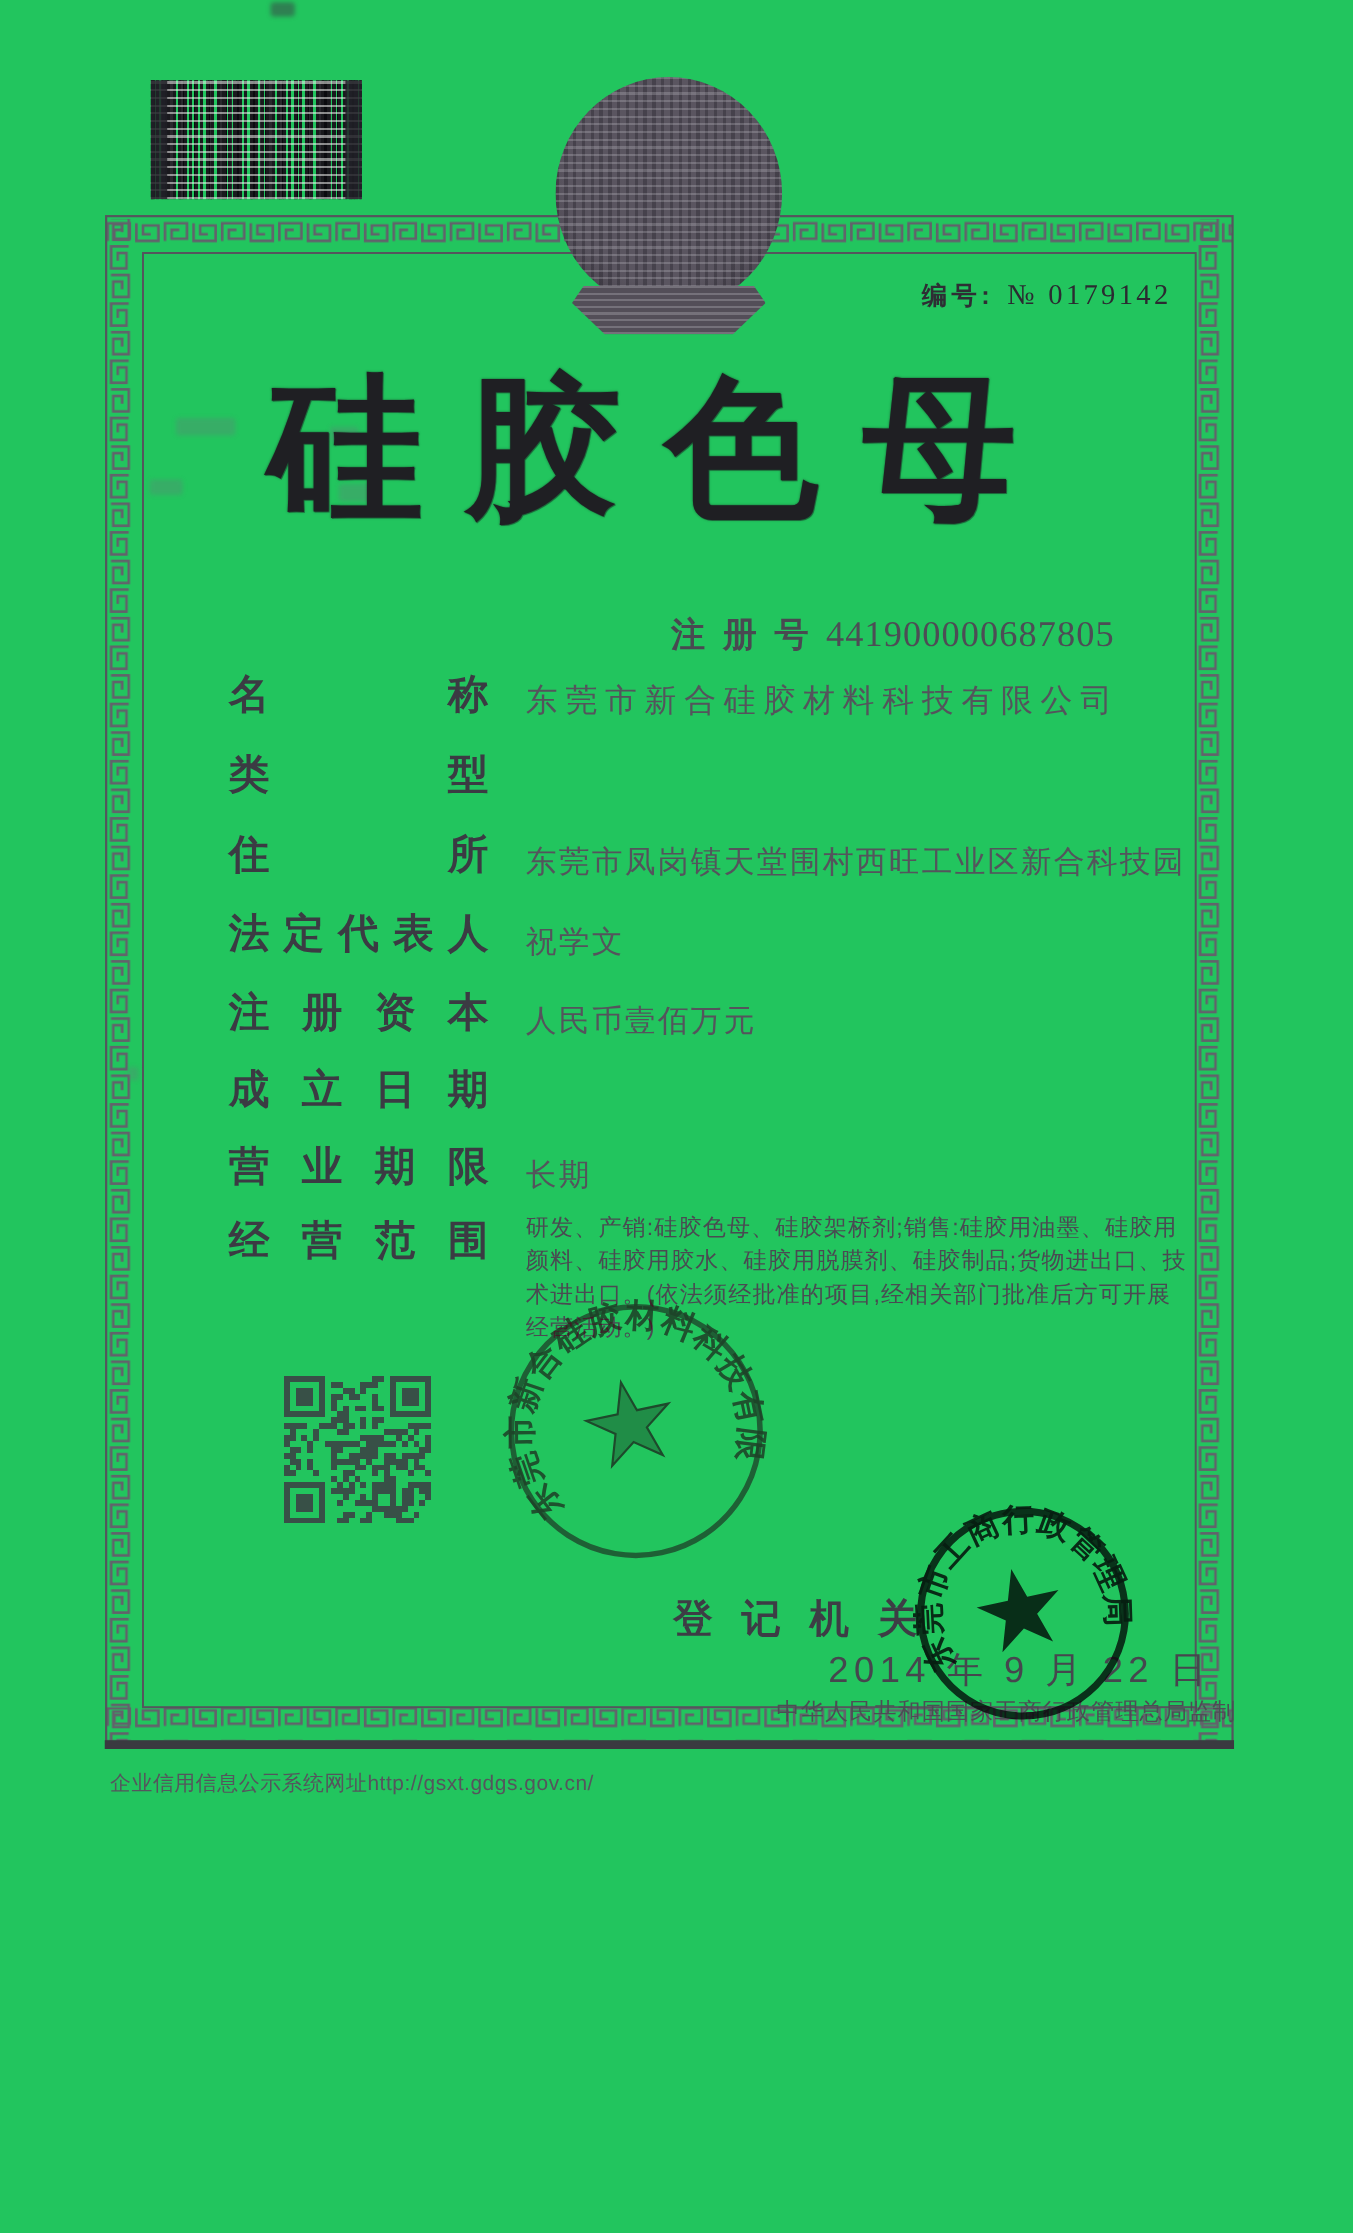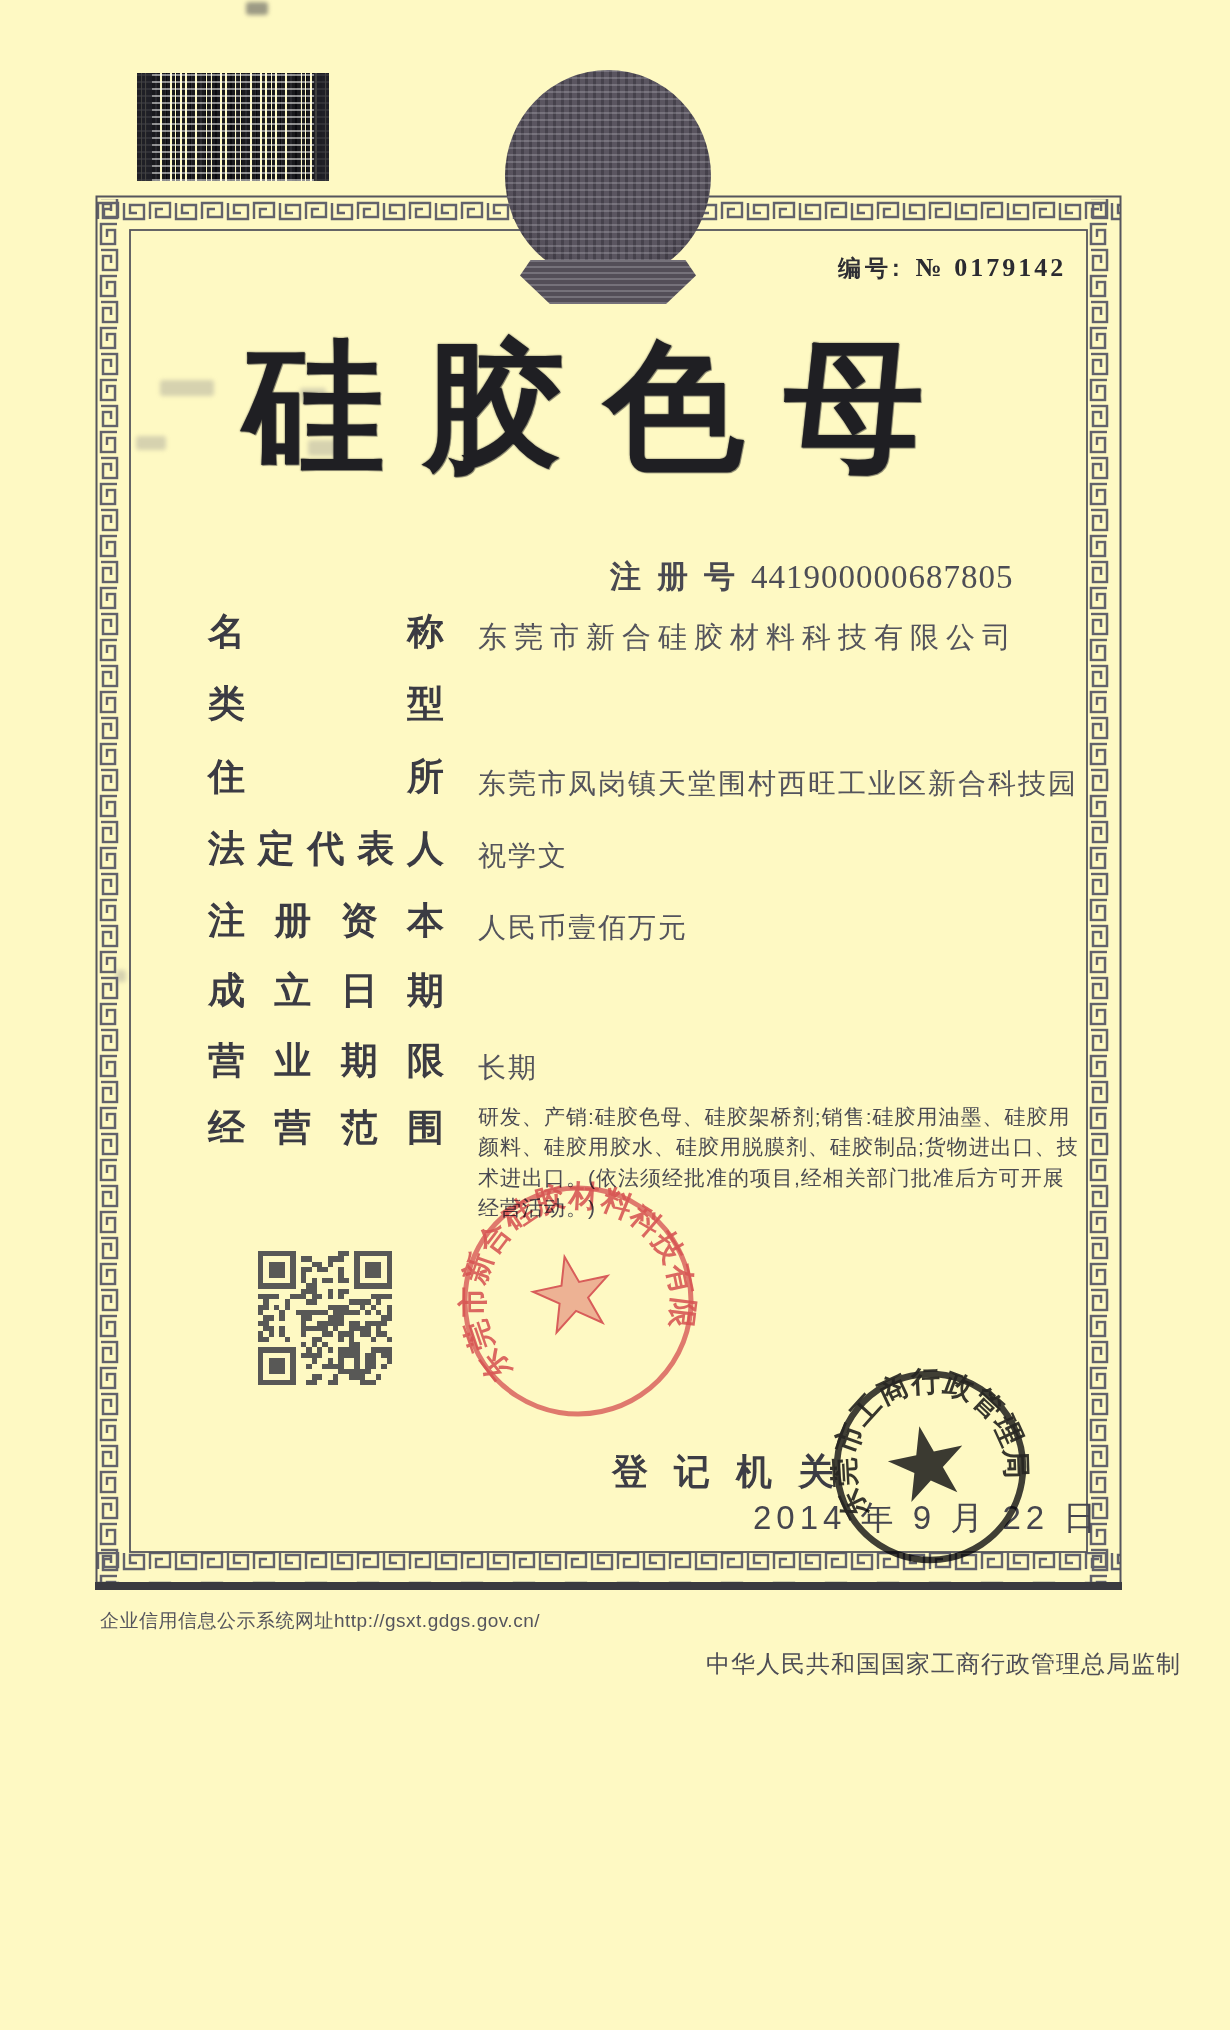--- a/index.html
+++ b/index.html
@@ -1,18 +1,18 @@
 <!DOCTYPE html>
 <html><head>
 <meta charset="utf-8">
 <style>
   html,body{margin:0;padding:0;background:#ffffff;}
   .doc{
     position:relative;width:1230px;height:2030px;overflow:hidden;
-    background:#fef9c3;
+    background:#22c55e;
     font-family:"Liberation Sans",sans-serif;
     color:#3a3a42;
   }
   
   .barcode{
     position:absolute;left:137px;top:73px;width:192px;height:108px;
     background:
       repeating-linear-gradient(0deg, rgba(252,252,250,.5) 0 2px, rgba(252,252,250,0) 2px 7px),
       repeating-linear-gradient(90deg,#1e1e22 0 3px, rgba(0,0,0,0) 3px 5px),
       repeating-linear-gradient(90deg,#2c2c31 0 2px, rgba(0,0,0,0) 2px 9px),
@@ -37,21 +37,21 @@
       repeating-linear-gradient(0deg, rgba(238,238,244,.22) 0 2px, rgba(0,0,0,0) 2px 6px),
       #534e58;
     filter:blur(.4px);
     z-index:4;
   }
   
   .frame{position:absolute;left:95px;top:195px;z-index:2;}
   
   .serial{position:absolute;left:838px;top:253px;display:flex;align-items:baseline;gap:12px;z-index:5;}
   .serial .s-lab{font-size:23px;font-weight:700;color:#2e2e34;letter-spacing:4px;}
-  .serial .s-val{font-size:26px;font-weight:700;color:#2b2b31;font-family:"Liberation Serif",serif;letter-spacing:3px;}
+  .serial .s-val{font-size:26px;font-weight:400;color:#2b2b31;font-family:"Liberation Serif",serif;letter-spacing:3px;}
   
   .title{
     position:absolute;left:244px;top:330px;z-index:5;
     font-size:140px;font-weight:900;letter-spacing:40px;line-height:1.1;
     color:#1f1f23;text-shadow:0 0 2px rgba(25,25,30,.75), 1px 1px 0 rgba(25,25,30,.4);
     white-space:nowrap;
   }
   
   .regno{position:absolute;left:610px;top:556px;display:flex;align-items:center;z-index:5;}
   .regno .r-lab{font-size:31px;font-weight:600;letter-spacing:16px;color:#494951;}
@@ -59,21 +59,21 @@
   
   .row{position:absolute;left:208px;display:flex;align-items:flex-start;z-index:5;}
   .lab{width:236px;font-size:37px;font-weight:600;color:#3b3b43;display:flex;justify-content:space-between;line-height:1.1;flex:none;}
   .val{margin-left:34px;font-size:28px;color:#54545c;padding-top:7px;width:606px;line-height:1.4;letter-spacing:2px;}
   .val.wide{font-size:29px;letter-spacing:7px;padding-top:5px;}
   .val.scope{font-size:21px;line-height:1.45;letter-spacing:1px;color:#4a4a52;margin-top:-13px;font-weight:500;}
   
   .registrar{position:absolute;left:612px;top:1428px;font-size:36px;font-weight:700;letter-spacing:26px;color:#3d3d45;z-index:5;white-space:nowrap;margin-top:20px;}
   .issue-date{position:absolute;left:753px;top:1496px;font-size:33px;letter-spacing:5px;color:#46464e;z-index:5;white-space:nowrap;}
   .foot-l{position:absolute;left:100px;top:1608px;font-size:19px;color:#55555d;letter-spacing:.5px;z-index:5;}
-  .foot-r{position:absolute;left:706px;top:1648px;font-size:24px;color:#4d4d55;letter-spacing:1px;z-index:5;}
+  .foot-r{position:absolute;left:706px;top:1542px;font-size:21px;color:#4d4d55;letter-spacing:1px;z-index:5;}
   
   .qr{position:absolute;left:258px;top:1251px;width:134px;height:134px;z-index:5;opacity:.85;}
   .seal{position:absolute;mix-blend-mode:multiply;pointer-events:none;}
   .seal.red{left:455px;top:1178px;z-index:8;}
   .seal.black{left:830px;top:1367px;z-index:9;}
   .seal text{letter-spacing:1px;font-weight:600;font-family:"Liberation Sans",sans-serif;}
   
   .smudge{position:absolute;background:rgba(112,112,124,.28);filter:blur(2px);border-radius:3px;z-index:3;}
 </style>
 </head>

